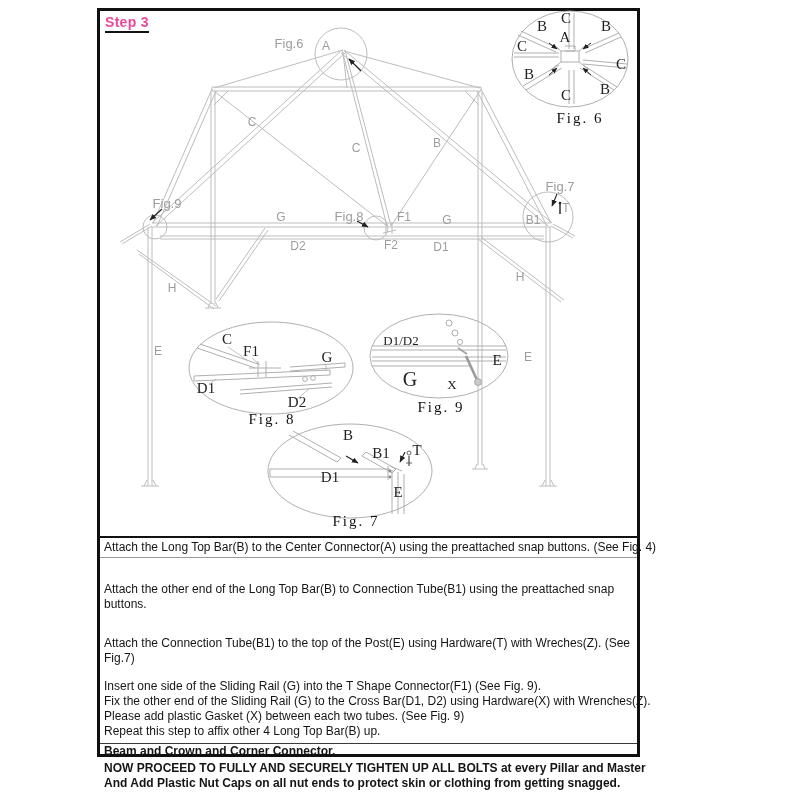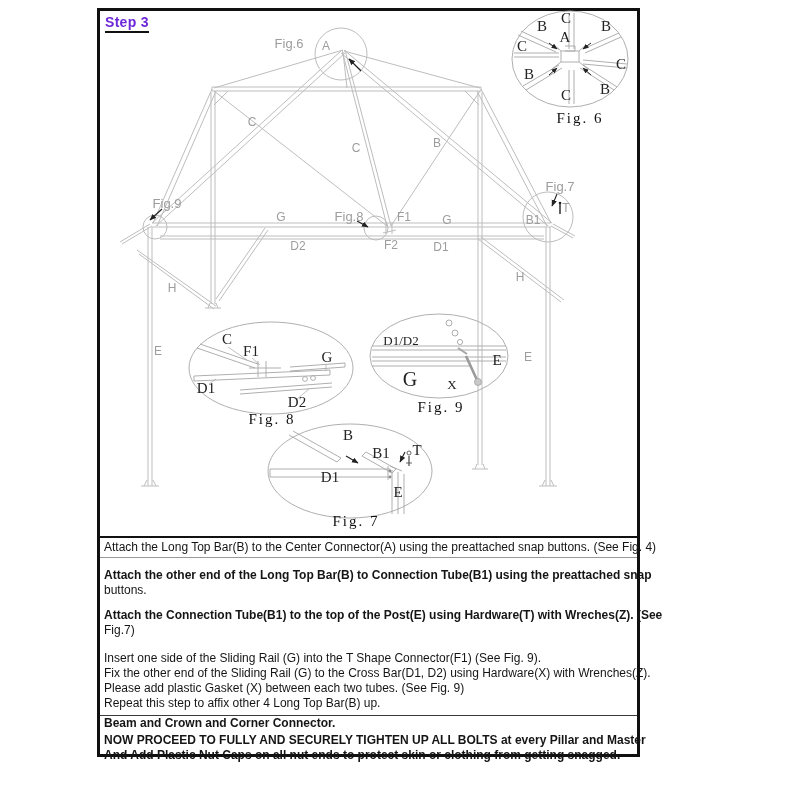--- a/index.html
+++ b/index.html
@@ -1,31 +1,31 @@
 <!DOCTYPE html>
 <html><head>
 <meta charset="utf-8">
 <style>
   html,body{margin:0;padding:0;background:#ffffff;}
   body{width:800px;height:800px;position:relative;font-family:"Liberation Sans",sans-serif;}
   .page-border{position:absolute;left:97px;top:8px;width:543px;height:749px;border:3px solid #101010;box-sizing:border-box;background:#ffffff;}
-  .step-title{position:absolute;left:105px;top:14px;font-size:14px;font-weight:bold;color:#6d28d9;border-bottom:2px solid #111;padding-bottom:1px;letter-spacing:.3px;}
+  .step-title{position:absolute;left:105px;top:14px;font-size:14px;font-weight:bold;color:#ec4899;border-bottom:2px solid #111;padding-bottom:1px;letter-spacing:.3px;}
   svg.diagram{position:absolute;left:0;top:0;}
   .mlbl{font-family:"Liberation Sans",sans-serif;font-size:12px;fill:#9d9d9d;}
   .mcall{font-family:"Liberation Sans",sans-serif;font-size:13px;fill:#9d9d9d;}
   .slbl{font-family:"Liberation Serif",serif;font-size:15px;fill:#222;}
   .slbl-sm{font-family:"Liberation Serif",serif;font-size:13px;fill:#222;}
   .slbl-lg{font-family:"Liberation Serif",serif;font-size:20px;fill:#222;}
   .cap{font-family:"Liberation Serif",serif;font-size:15px;fill:#111;letter-spacing:2px;}
   .text-block{position:absolute;left:100px;top:536px;width:537px;height:218px;border-top:2px solid #111;box-sizing:border-box;color:#151515;}
   .tline{font-size:12px;line-height:15px;padding-left:4px;white-space:nowrap;}
   .tbold{font-weight:bold;}
   .divider{height:1px;background:#9a9a9a;margin-top:2px;}
   .divider2{height:1px;background:#3a3a3a;margin-top:4px;}
-  .mt10{margin-top:10px;font-weight:bold;} .mt13{margin-top:13px;} .mt2{margin-top:2px;}
+  .mt10{margin-top:24px;} .mt13{margin-top:13px;} .mt2{margin-top:2px;}
 </style>
 </head>
 <body>
 
 <div class="page-border"></div>
 <div class="step-title">Step 3</div>
 
 <svg class="diagram" width="800" height="800" viewBox="0 0 800 800">
   <defs>
     <marker id="ah" markerWidth="7" markerHeight="6" refX="5.5" refY="2.5" orient="auto">

